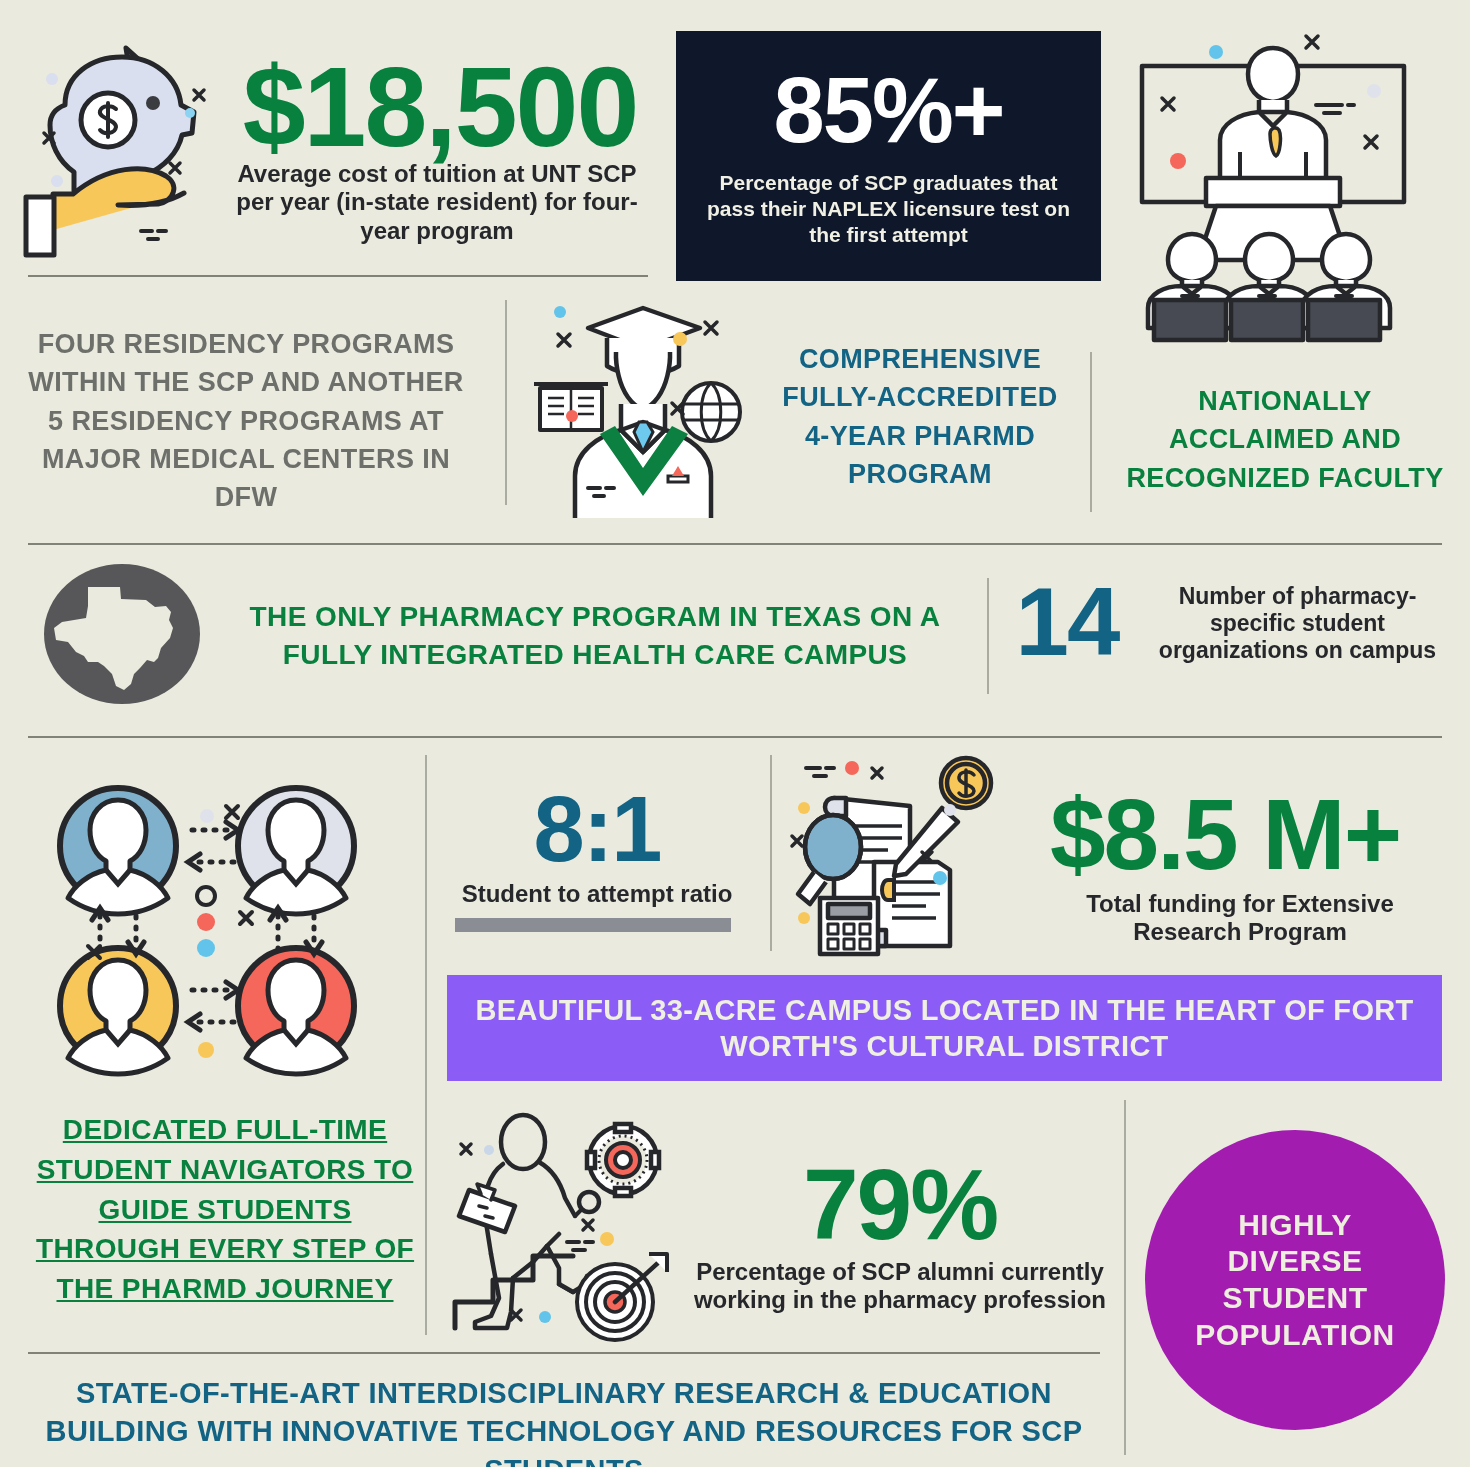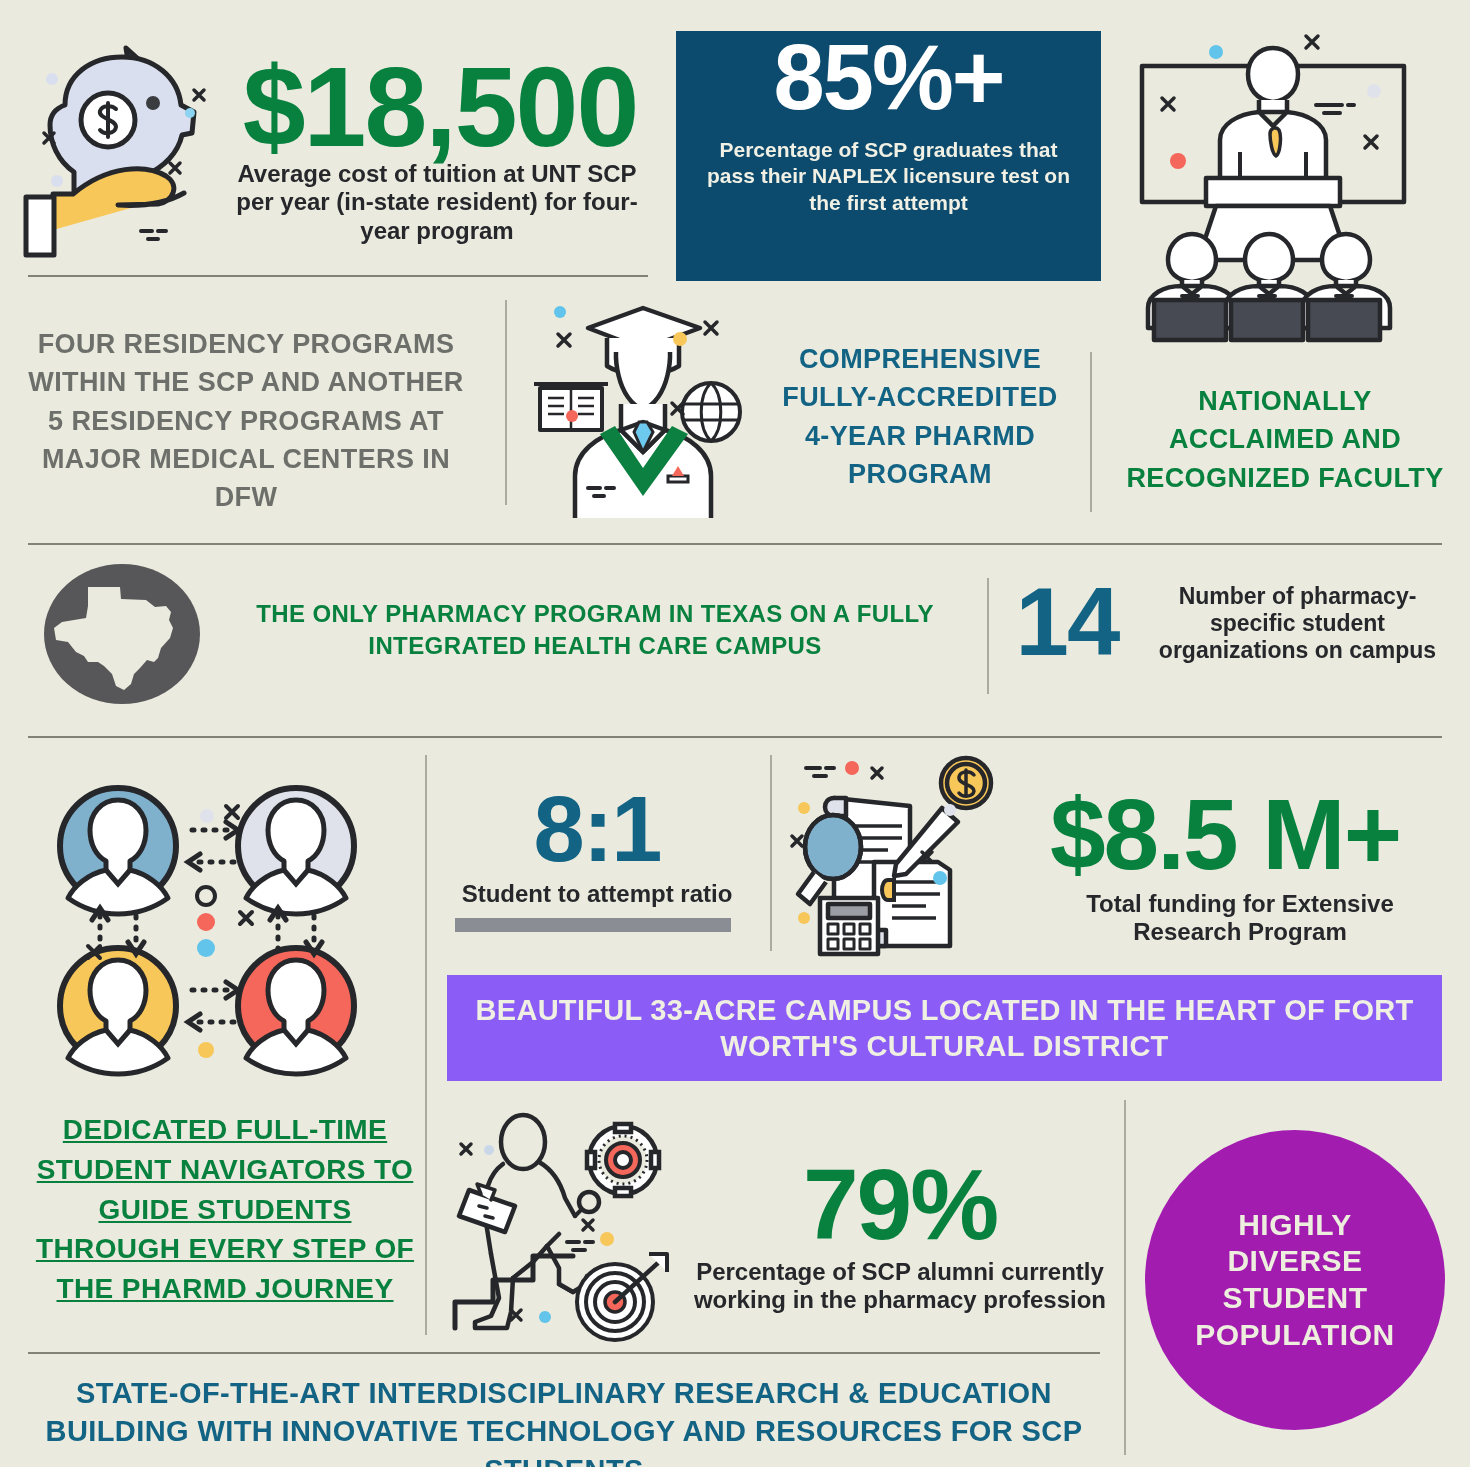--- a/index.html
+++ b/index.html
@@ -35,23 +35,23 @@
     font-weight: 700;
     text-transform: uppercase;
     letter-spacing: .4px;
     line-height: 1.2;
     text-align: center;
   }
 
   
   .bluebox {
     position: absolute;
-    background: #0c4a6e;
+    background: #0f172a;
     display: flex; flex-direction: column;
-    align-items: center; 
+    align-items: center; justify-content: center;
   }
   .bluebox .n { color: #fff; font-weight: 700; font-size: 92px; line-height: 1; letter-spacing: -2px; }
   .bluebox .c { color: #f0f0e4; font-weight: 700; font-size: 21px; line-height: 1.25; text-align: center; margin-top: 14px; }
 
   .banner {
     position: absolute;
     background: #8b5cf6;
     display: flex; align-items: center; justify-content: center;
   }
   .banner .t {
@@ -205,21 +205,21 @@
   <div class="abs" style="left:42px;top:562px;">
     <svg width="160" height="145" viewBox="0 0 160 145">
       <ellipse cx="80" cy="72" rx="78" ry="70" fill="#575759"></ellipse>
       <path d="M46 25 L78 25 L79 37 L104 38 L113 45 L124 44 L129 50 L127 58 L131 66 L128 76
                L119 86 L116 96 L112 100 L105 98 L98 106 L92 112 L89 122 L82 128 L74 124
                L70 112 L62 104 L56 100 L46 100 L42 94 L34 90 L26 80 L14 78 L12 66 L20 60
                L32 58 L44 56 L46 44 Z" fill="#eaeade"></path>
     </svg>
   </div>
 
-  <div class="abs headline green" style="left:215px;top:598px;width:760px;font-size:24px;line-height:1.34;">THE ONLY PHARMACY PROGRAM IN TEXAS ON A FULLY INTEGRATED HEALTH CARE CAMPUS</div>
+  <div class="abs headline green" style="left:215px;top:598px;width:760px;font-size:28px;line-height:1.34;">THE ONLY PHARMACY PROGRAM IN TEXAS ON A FULLY INTEGRATED HEALTH CARE CAMPUS</div>
 
   <div class="vdiv" style="left:987px;top:578px;height:116px;"></div>
 
   <div class="abs bignum blue" style="left:1002px;top:578px;width:130px;font-size:96px;text-align:center;">14</div>
   <div class="abs caption" style="left:1145px;top:583px;width:305px;font-size:23px;">Number of pharmacy-specific student organizations on campus</div>
 
   <div class="hdiv" style="left:28px;top:736px;width:1414px;"></div>
 
   <div class="abs" style="left:48px;top:778px;">
     <svg width="360" height="305" viewBox="0 0 360 305">

